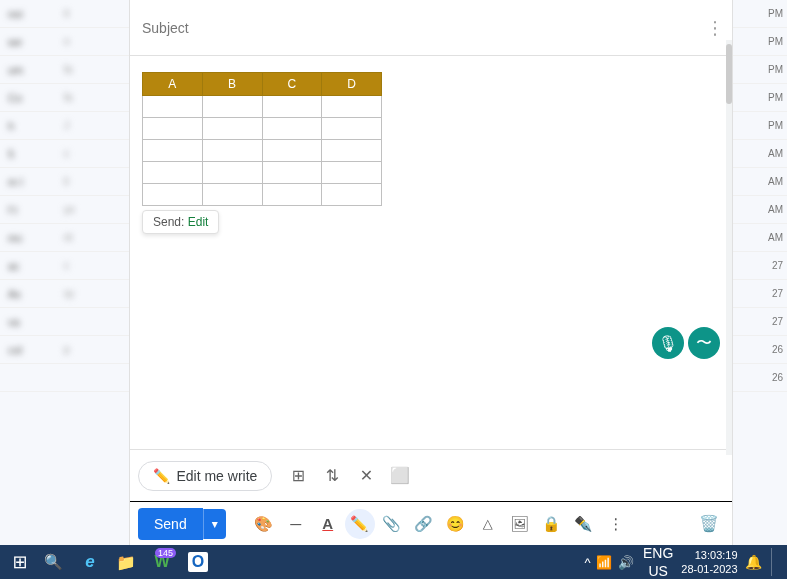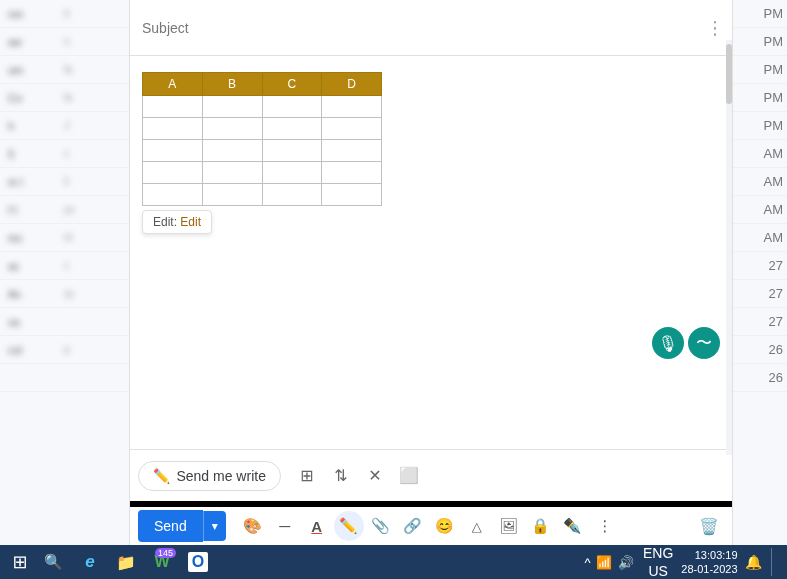--- a/index.html
+++ b/index.html
@@ -57,21 +57,21 @@
       width: 55px;
       height: 545px;
       background: #f6f8fc;
       border-left: 1px solid #e0e0e0;
       overflow: hidden;
     }
 
     .time-item {
       height: 28px;
       padding: 4px 4px;
-      font-size: 13px;
+      font-size: 10px;
       color: #777;
       display: flex;
       align-items: center;
       justify-content: flex-end;
       border-bottom: 1px solid #f0f0f0;
     }
 
     
     .compose-area {
       position: absolute;
@@ -153,21 +153,21 @@
       border: 1px solid #e0e0e0;
       border-radius: 4px;
       padding: 4px 10px;
       font-size: 12px;
       color: #555;
       box-shadow: 0 2px 4px rgba(0,0,0,0.1);
       white-space: nowrap;
     }
 
     .table-tooltip .edit-link {
-      color: #a16207;
+      color: #15803d;
       cursor: pointer;
       text-decoration: none;
     }
 
     
     .ai-bubble {
       position: absolute;
       right: 12px;
       bottom: 90px;
       display: flex;
@@ -240,25 +240,25 @@
       cursor: pointer;
       border: none;
       background: transparent;
       color: #666;
       font-size: 16px;
     }
 
     
     .bottom-toolbar {
       height: 44px;
-      border-top: 6px solid #000000;
+      border-top: 1px solid #000000;
       display: flex;
       align-items: center;
       padding: 16px 8px;
-      gap: 8px;
+      gap: 19px;
       background: white;
     }
 
     .send-btn-group {
       display: flex;
       align-items: center;
       margin-right: 4px;
     }
 
     .send-btn {
@@ -576,37 +576,37 @@
               <td></td>
               <td></td>
               <td></td>
               <td></td>
             </tr>
           </tbody>
       </table>
 
       
       <div class="table-tooltip">
-        <span>Edit:</span>
+        <span>Send:</span>
         <a class="edit-link">Edit</a>
       </div>
     </div>
 
     
     <div class="ai-bubble">
       <div class="ai-icon ai-icon-mic">🎙</div>
       <div class="ai-icon ai-icon-wave">〜</div>
     </div>
 
   </div>
 
   <div class="help-write-bar">
     <button class="help-write-btn">
       <span class="pencil-icon">✏️</span>
-      <span>Send me write</span>
+      <span>Edit me write</span>
     </button>
 
     <div class="toolbar-icons">
       <button class="toolbar-icon-btn" title="Table">⊞</button>
       <button class="toolbar-icon-btn" title="Distribute">⇅</button>
       <button class="toolbar-icon-btn" title="Close">✕</button>
       <button class="toolbar-icon-btn" title="Image">⬜</button>
     </div>
   </div>
 

